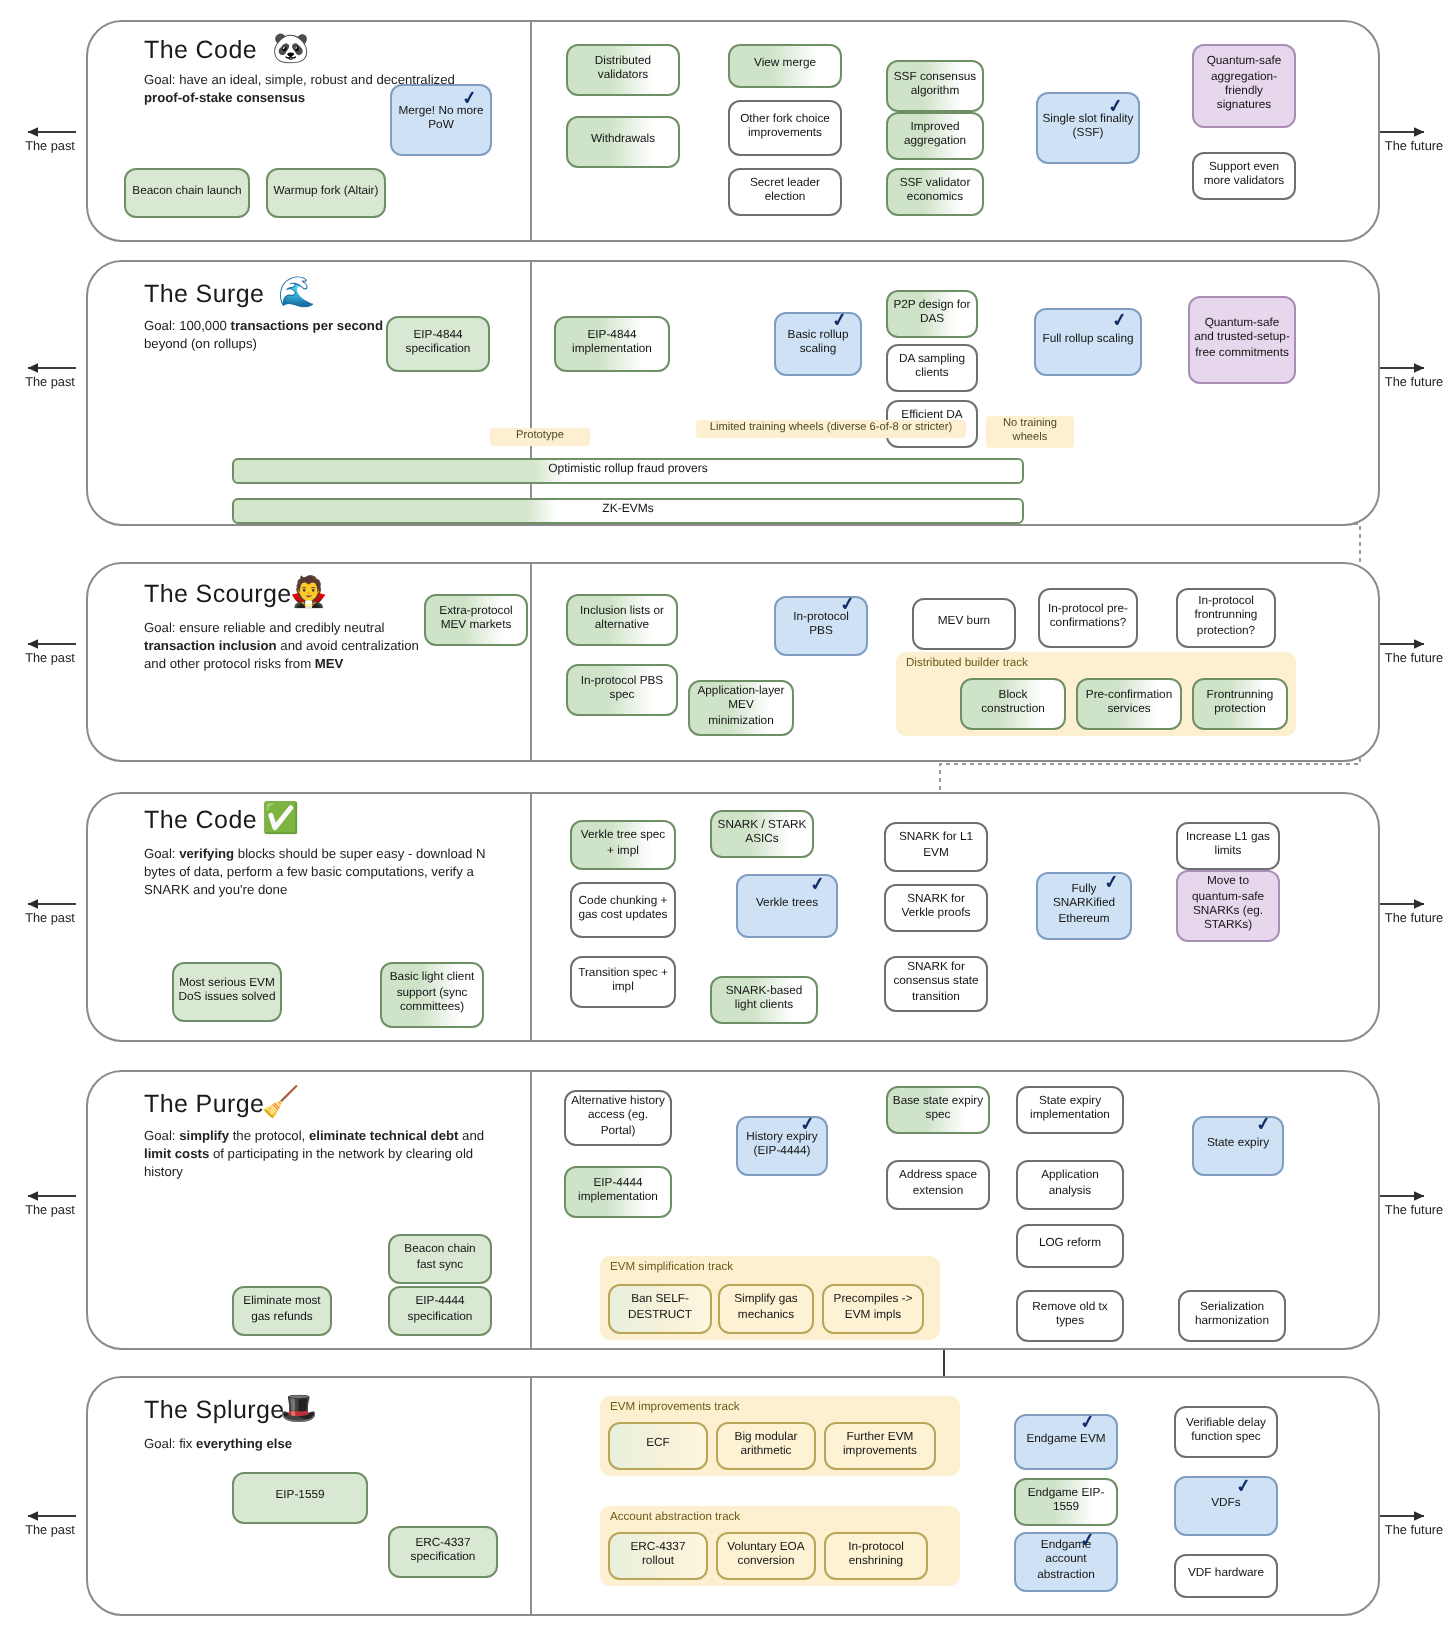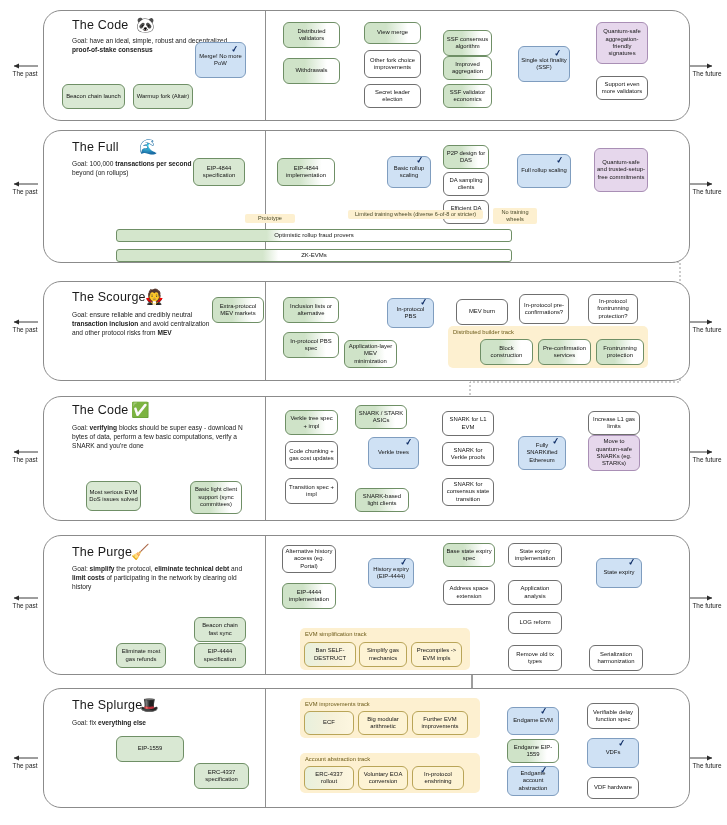--- a/index.html
+++ b/index.html
@@ -232,21 +232,21 @@
       </div>
   <div class="check" style="left:554px;top:48px;">✓</div>
 
   <div class="node purple" style="left:596px;top:22px;width:52px;height:42px;">
         <span>Quantum-safe aggregation-friendly signatures</span>
       </div>
   <div class="node white" style="left:596px;top:76px;width:52px;height:24px;">
         <span>Support even more validators</span>
       </div>
 
-  <div class="sec-title" style="left:72px;top:140px;">The Full</div>
+  <div class="sec-title" style="left:72px;top:140px;">The Surge</div>
   <div class="sec-emoji" style="left:139px;top:139px;">🌊</div>
   <div class="sec-goal" style="left:72px;top:159px;width:146px;">Goal: 100,000 <b>transactions per second</b> and beyond (on rollups)</div>
 
   <div class="node green" style="left:193px;top:158px;width:52px;height:28px;">
         <span>EIP-4844 specification</span>
       </div>
   <div class="node green-grad" style="left:277px;top:158px;width:58px;height:28px;">
         <span>EIP-4844 implementation</span>
       </div>
   <div class="node blue" style="left:387px;top:156px;width:44px;height:32px;">

